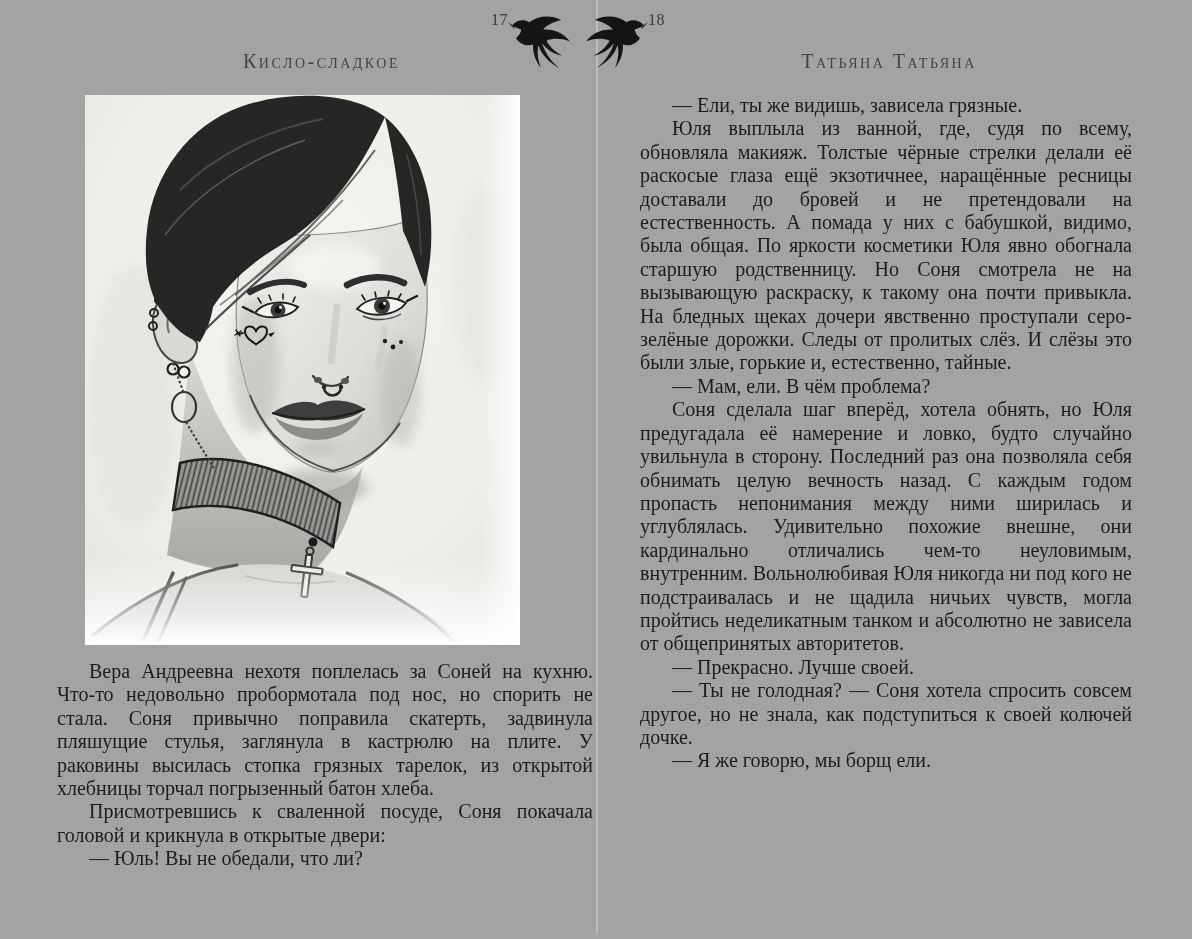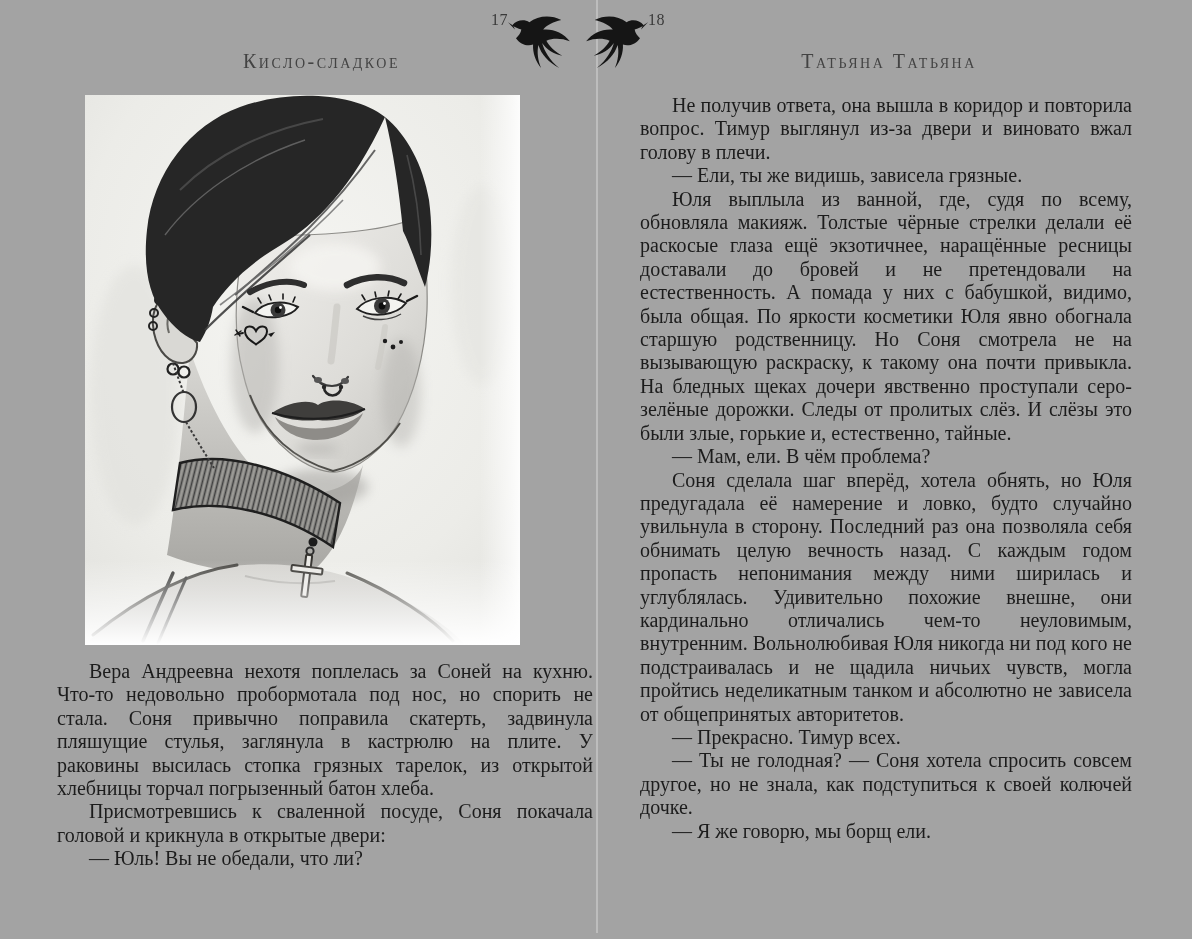--- a/index.html
+++ b/index.html
@@ -241,32 +241,31 @@
           <path fill="#151515" d="M112,20 C104,10 90,8 80,14 C64,2 40,0 20,10 C36,14 48,20 54,28 C36,26 16,34 4,50 C20,44 36,44 48,49 C42,60 32,70 18,77 C34,74 48,65 56,53 C52,68 42,85 24,100 C44,90 58,74 63,57 C66,70 64,86 58,100 C68,88 74,72 73,56 C84,60 98,55 105,44 C100,40 96,34 95,28 C101,26 107,24 112,20 Z"></path>
           <path fill="#151515" d="M110,21 L120,14 L107,28 Z"></path>
         </svg>
         <span class="page-number">18</span>
       </div>
       <div class="running-title">Татьяна Татьяна</div>
     </header>
 
     <div class="text-block right-text">
 
-        <p class="para">Не получив ответа, она вышла в коридор и повторила вопрос. Тимур выглянул из-за двери и виновато вжал голову в плечи.</p>
 
         <p class="para">— Ели, ты же видишь, зависела грязные.</p>
 
         <p class="para">Юля выплыла из ванной, где, судя по всему, обновляла макияж. Толстые чёрные стрелки делали её раскосые глаза ещё экзотичнее, наращённые ресницы доставали до бровей и не претендовали на естественность. А помада у них с бабушкой, видимо, была общая. По яркости косметики Юля явно обогнала старшую родственницу. Но Соня смотрела не на вызывающую раскраску, к такому она почти привыкла. На бледных щеках дочери явственно проступали серо-зелёные дорожки. Следы от пролитых слёз. И слёзы это были злые, горькие и, естественно, тайные.</p>
 
         <p class="para">— Мам, ели. В чём проблема?</p>
 
 
         <p class="para">Соня сделала шаг вперёд, хотела обнять, но Юля предугадала её намерение и ловко, будто случайно увильнула в сторону. Последний раз она позволяла себя обнимать целую вечность назад. С каждым годом пропасть непонимания между ними ширилась и углублялась. Удивительно похожие внешне, они кардинально отличались чем-то неуловимым, внутренним. Вольнолюбивая Юля никогда ни под кого не подстраивалась и не щадила ничьих чувств, могла пройтись неделикатным танком и абсолютно не зависела от общепринятых авторитетов.</p>
 
-        <p class="para">— Прекрасно. Тимур всех.</p>
+        <p class="para">— Прекрасно. Лучше своей.</p>
 
         <p class="para">— Ты не голодная? — Соня хотела спросить совсем другое, но не знала, как подступиться к своей колючей дочке.</p>
 
         <p class="para">— Я же говорю, мы борщ ели.</p>
       </div>
   </section>
 
 </div>
 
 </body></html>

